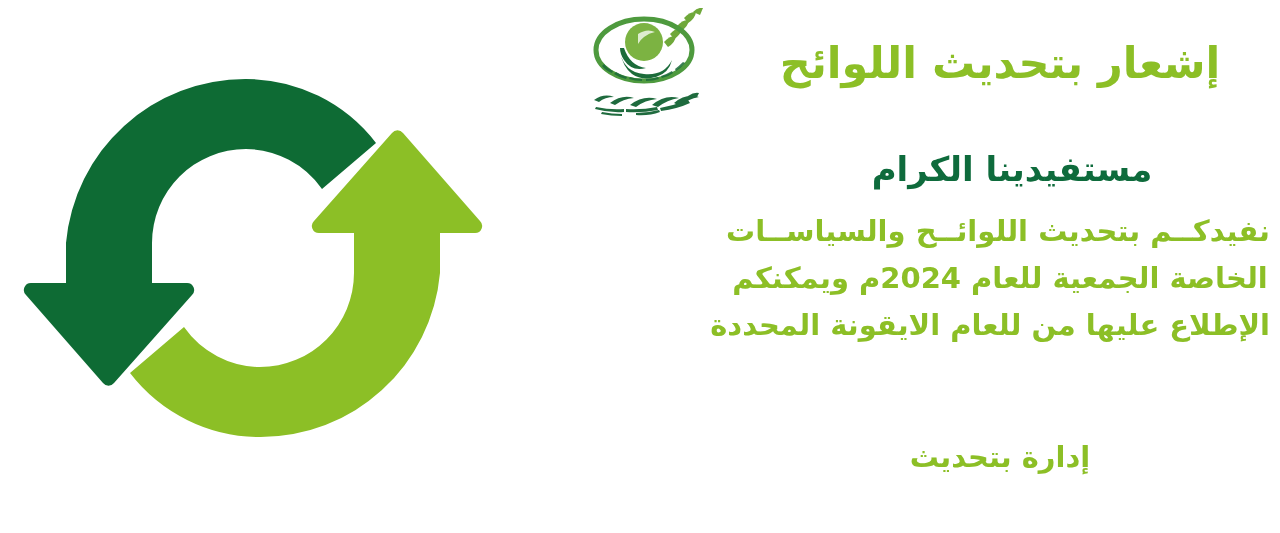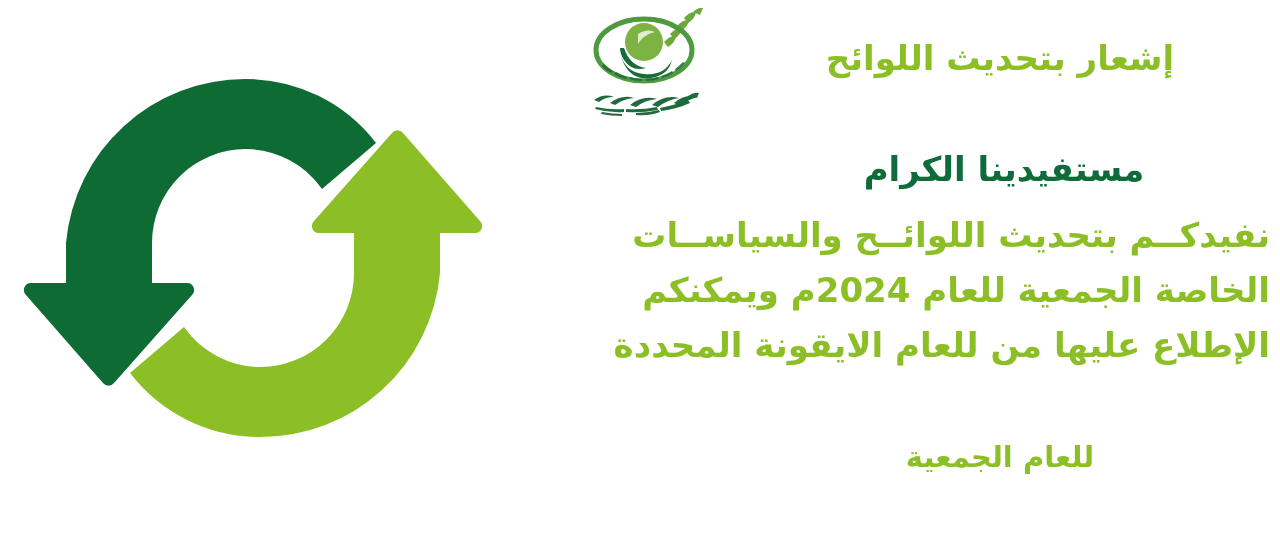--- a/index.html
+++ b/index.html
@@ -61,50 +61,50 @@
     height: 120px;
   }
 
   
   .poster-title {
     position: absolute;
     top: 38px;
     right: 15px;
     width: 530px;
     color: #8CBF26;
-    font-size: 34px;
+    font-size: 43px;
     font-weight: bold;
     letter-spacing: 0px;
     line-height: 1.2;
     text-align: center;
     white-space: nowrap;
   }
 
   
   .salutation {
     position: absolute;
     top: 148px;
-    right: 11px;
+    right: 3px;
     width: 530px;
     color: #0E6B3C;
     font-size: 34px;
     font-weight: bold;
     line-height: 1.25;
     text-align: center;
     white-space: nowrap;
   }
 
   
   .body-copy {
     position: absolute;
     top: 208px;
     right: 10px;
     width: 540px;
     color: #8CBF26;
-    font-size: 34px;
+    font-size: 29px;
     font-weight: bold;
     line-height: 1.62;
     text-align: center;
   }
   .body-copy .line {
     display: block;
     white-space: nowrap;
   }
 
   
@@ -215,16 +215,16 @@
     <div class="poster-title">إشعار بتحديث اللوائح</div>
 
     <div class="salutation">مستفيدينا الكرام</div>
 
     <div class="body-copy">
       <span class="line">نفيدكــم بتحديث اللوائــح والسياســات</span>
       <span class="line">الخاصة الجمعية للعام 2024م ويمكنكم</span>
       <span class="line">الإطلاع عليها من للعام الايقونة المحددة</span>
     </div>
 
-    <div class="signature">للعام الجمعية</div>
+    <div class="signature">إدارة بتحديث</div>
 
   </div>
 </div>
 
 </body></html>

